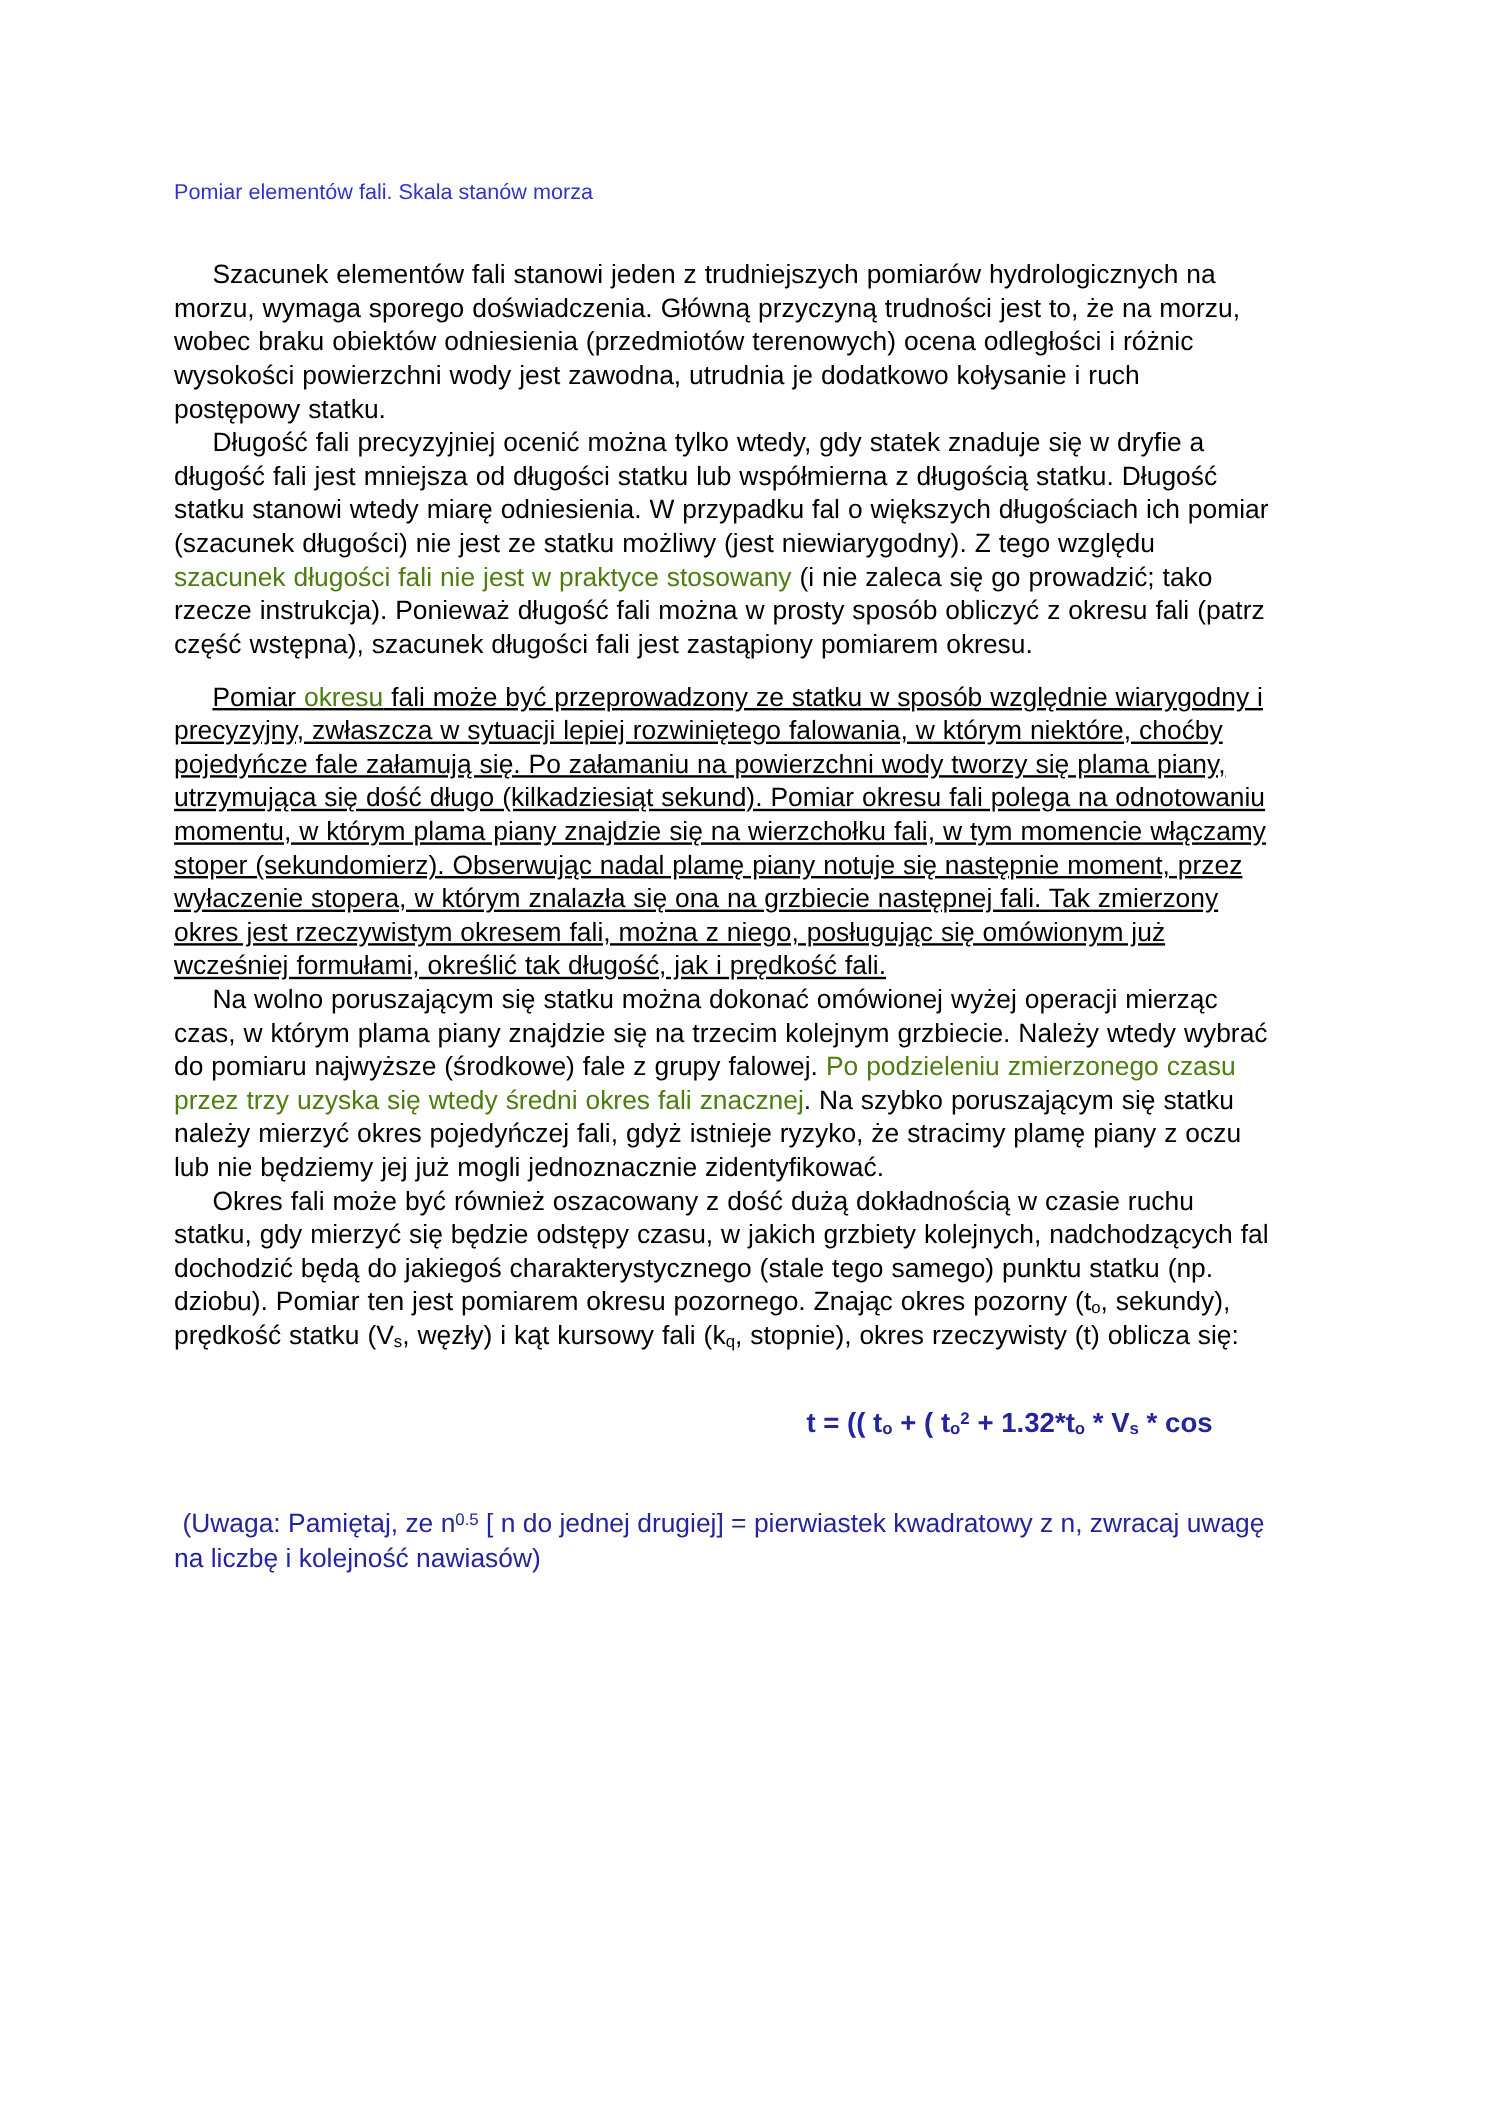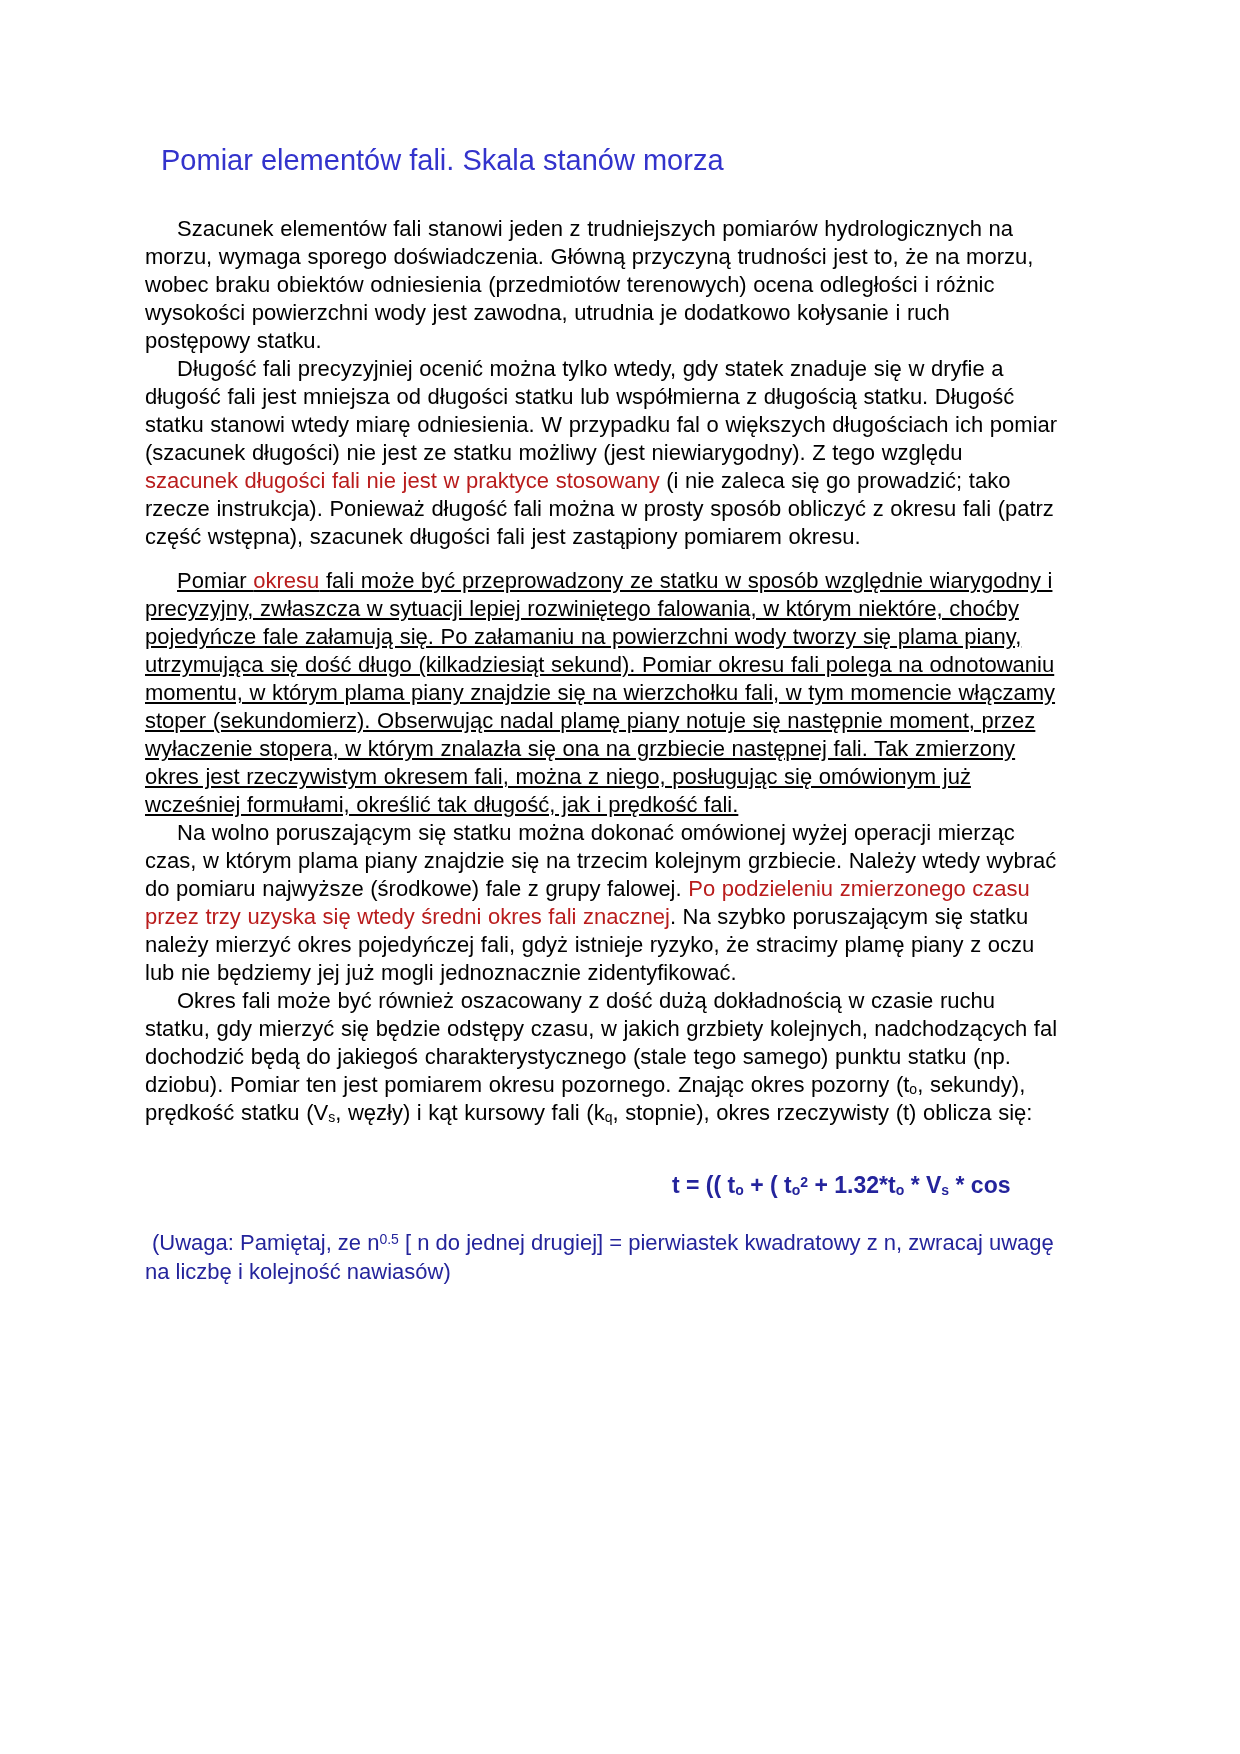--- a/index.html
+++ b/index.html
@@ -12,48 +12,48 @@
     width: 1240px;
     height: 1754px;
     background: #ffffff;
     box-sizing: border-box;
     padding: 143px 125px 0 145px;
     font-family: "Liberation Sans", "DejaVu Sans", sans-serif;
     color: #000000;
     overflow: hidden;
   }
   .title {
-    font-size: 29px;
+    font-size: 18px;
     font-weight: 400;
     line-height: 34px;
     color: #3333cc;
-    margin: 0 0 38px 16px;
+    margin: 0 0 38px 0;
   }
   .para {
     font-size: 22px;
     line-height: 28px;
     margin: 0;
     width: 915px;
     text-indent: 32px;
     word-spacing: 0.5px;
   }
   .gap-before { margin-top: 16px; text-decoration: underline; }
-  .red { color: #b91c1c; }
+  .red { color: #4d7c0f; }
   .formula {
     margin-top: 44px;
     font-size: 23px;
     font-weight: 700;
     line-height: 28px;
     color: #24249c;
     width: 1000px;
   }
   .formula-l1 { padding-left: 527px; white-space: nowrap; }
   .formula-l2 { padding-left: 0; }
   .note {
-    margin-top: 29px;
+    margin-top: 56px;
     font-size: 22px;
     line-height: 29px;
     color: #24249c;
     width: 930px;
     text-indent: 7px;
     margin-block-end: 0;
   }
   .last { margin-top: 34px; line-height: 30px; }
   sub.s, sup.s {
     font-size: 14px;

